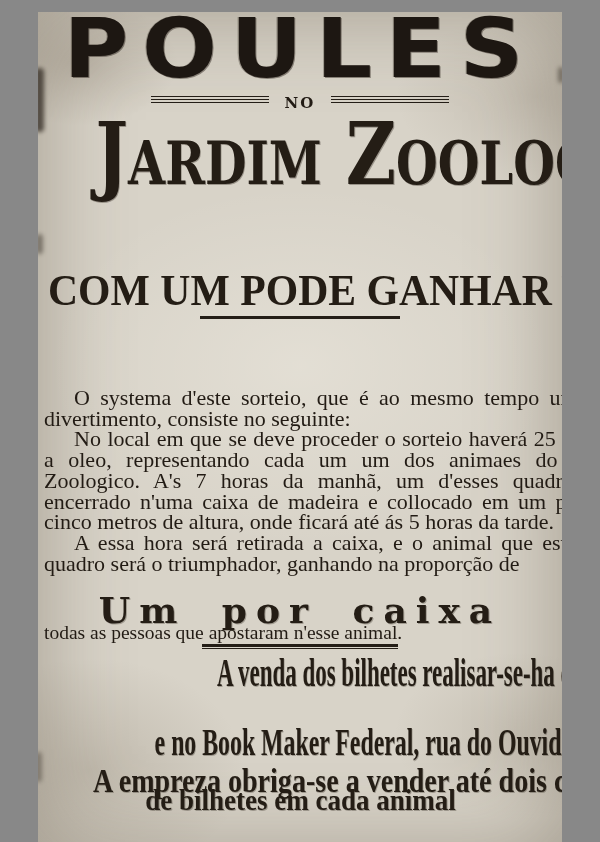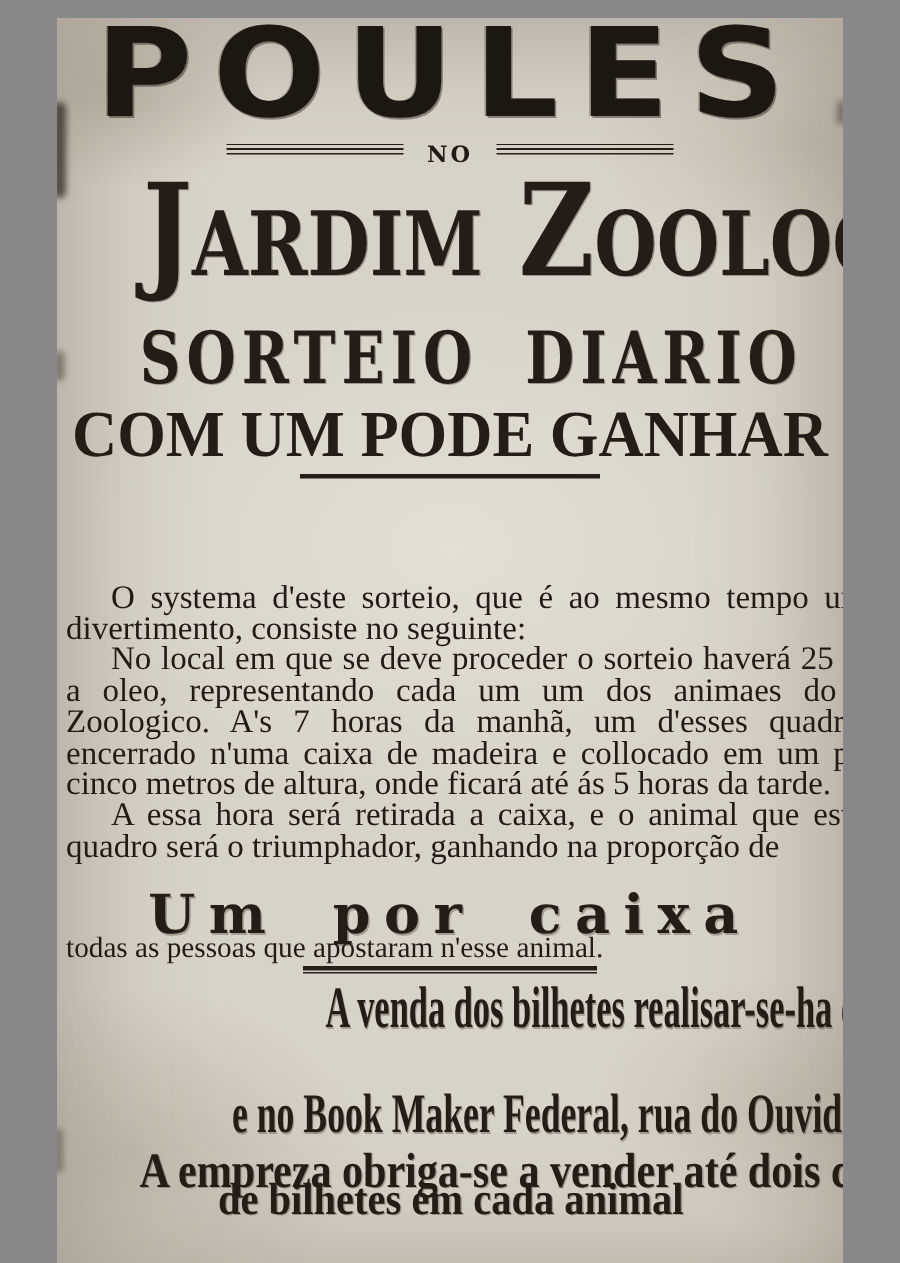--- a/index.html
+++ b/index.html
@@ -110,23 +110,20 @@
   <div class="abs no-row">
     <span class="no-rule"></span>
     <span class="no-label">NO</span>
     <span class="no-rule"></span>
   </div>
 
   <div class="abs t-venue">
     <span class="nowrap">Jardim Zoologico</span>
   </div>
 
-  <div class="abs t-sorteio">
-    <span class="nowrap">SORTEIO DIARIO</span>
-  </div>
 
   <div class="abs t-ganhar">
     <span class="nowrap">COM UM PODE GANHAR VINTE</span>
   </div>
 
   <div class="rule1"></div>
 
 
   <div class="abs t-sub">
   </div>

